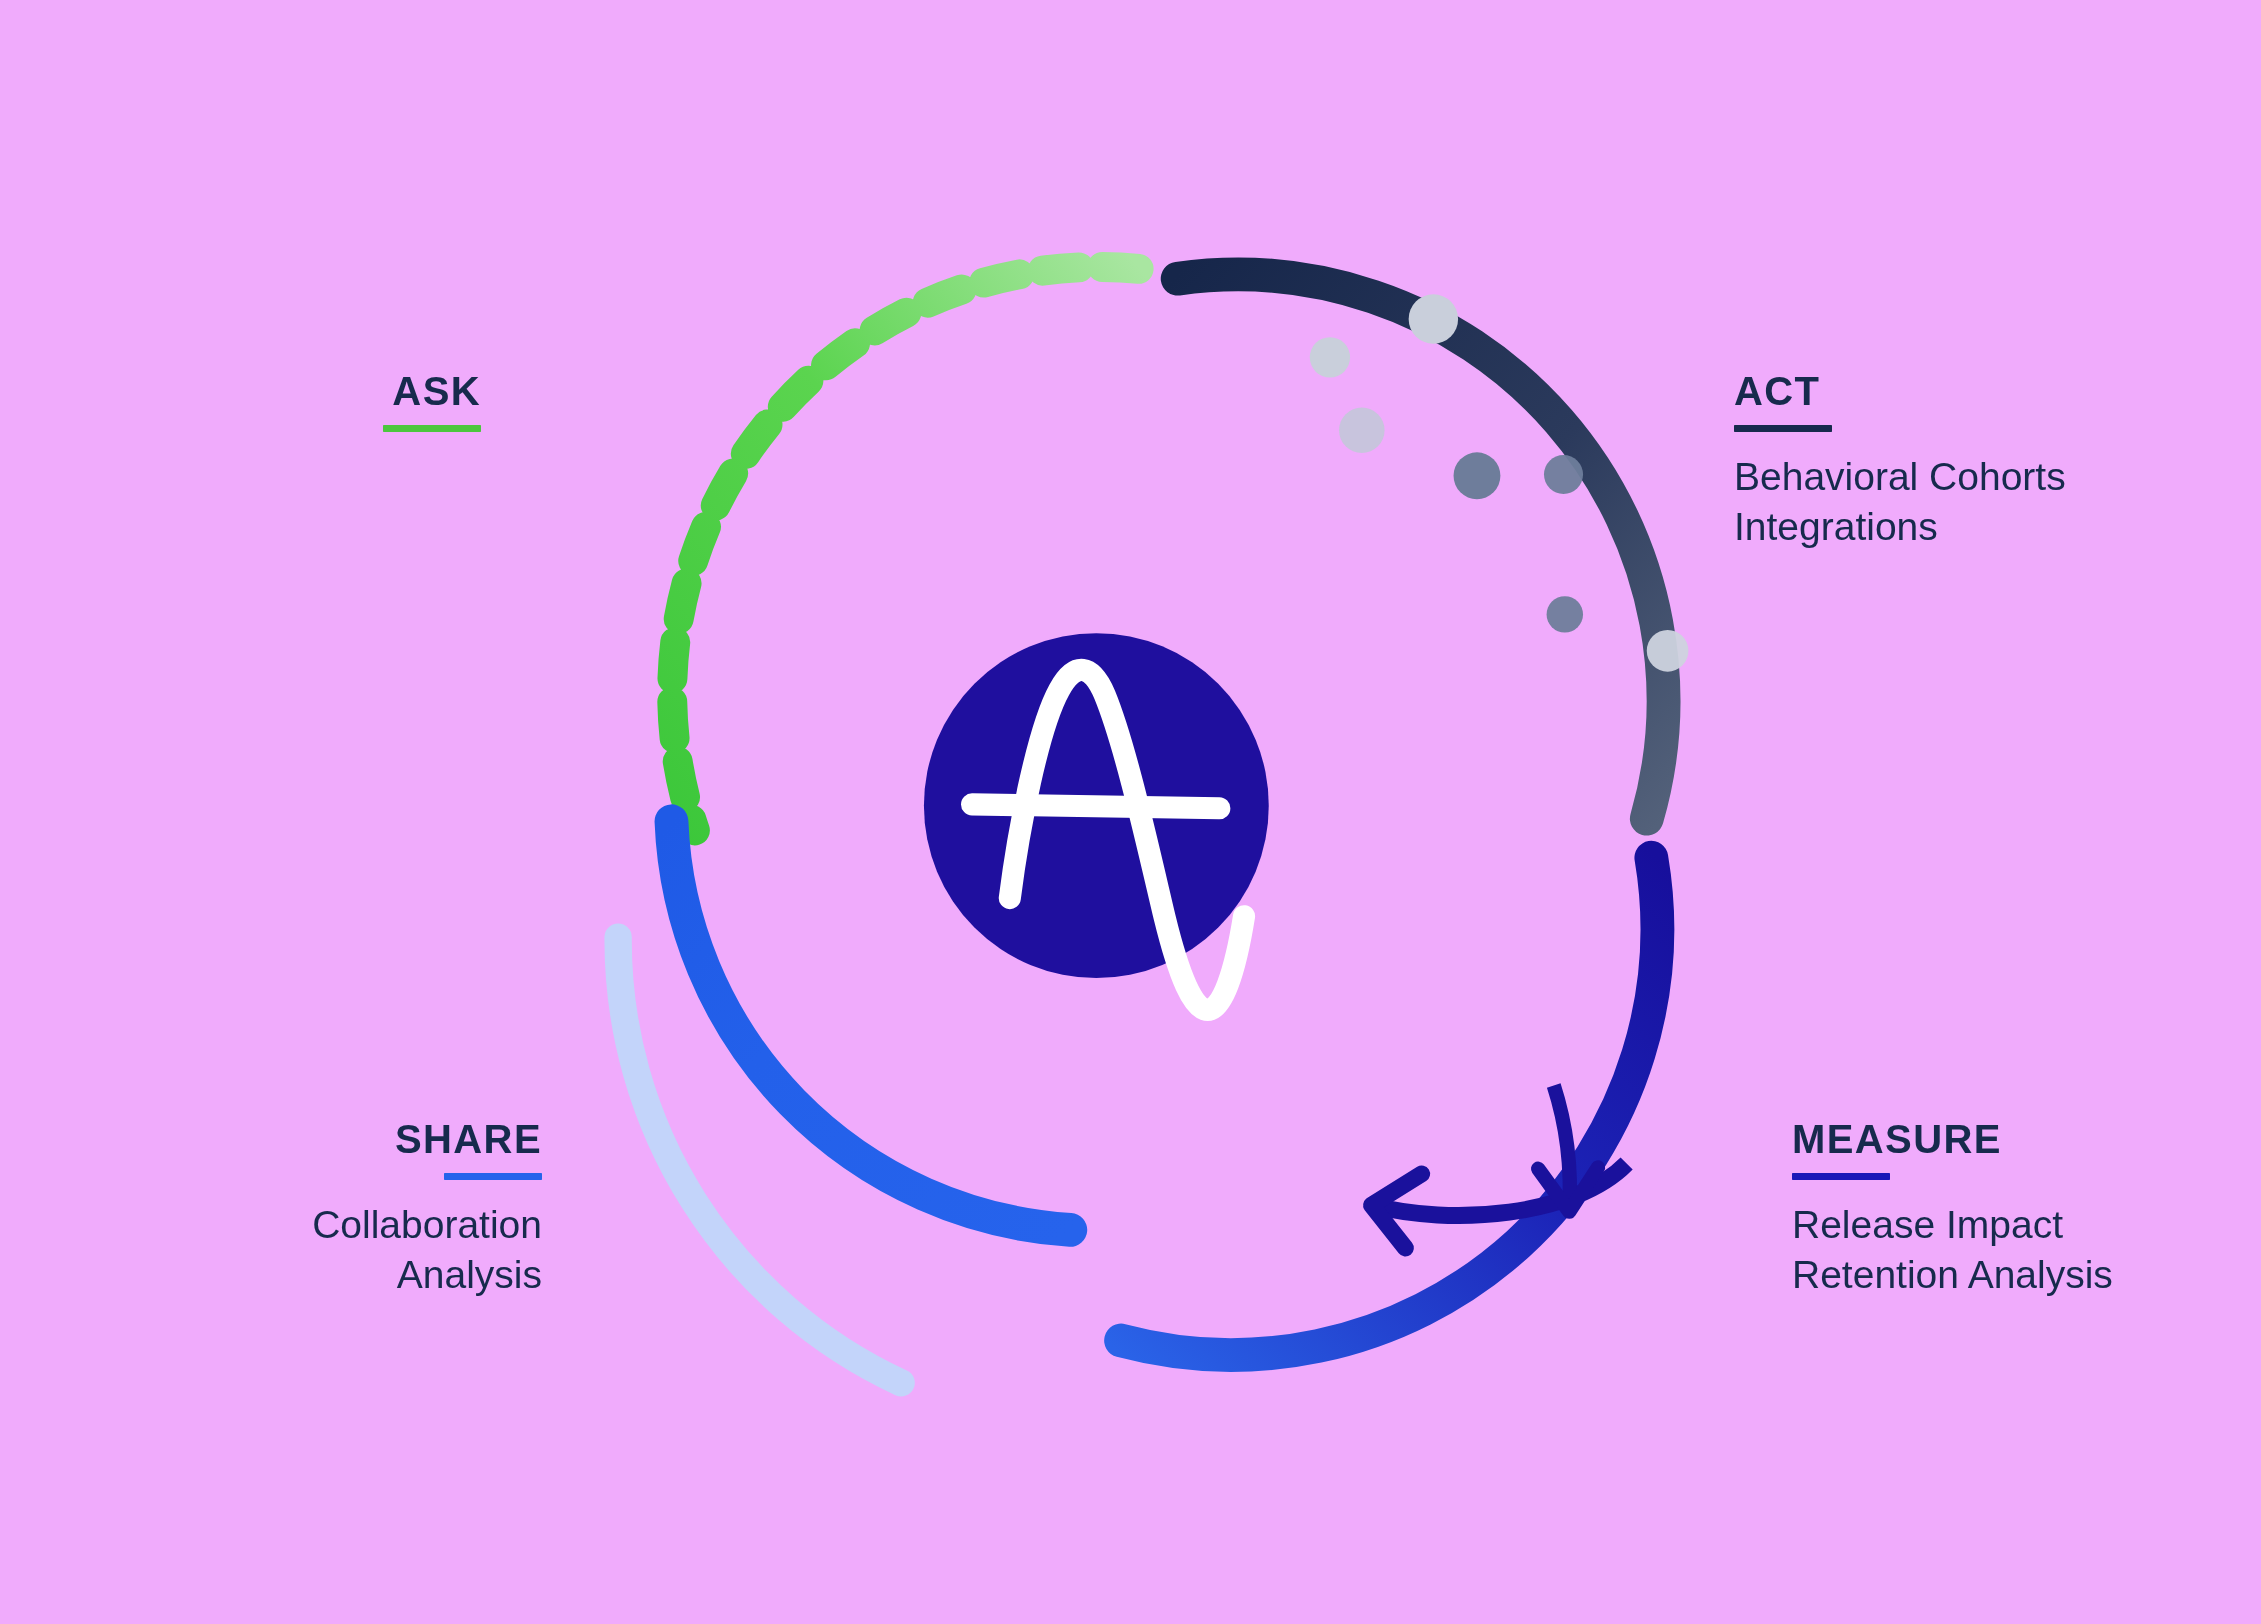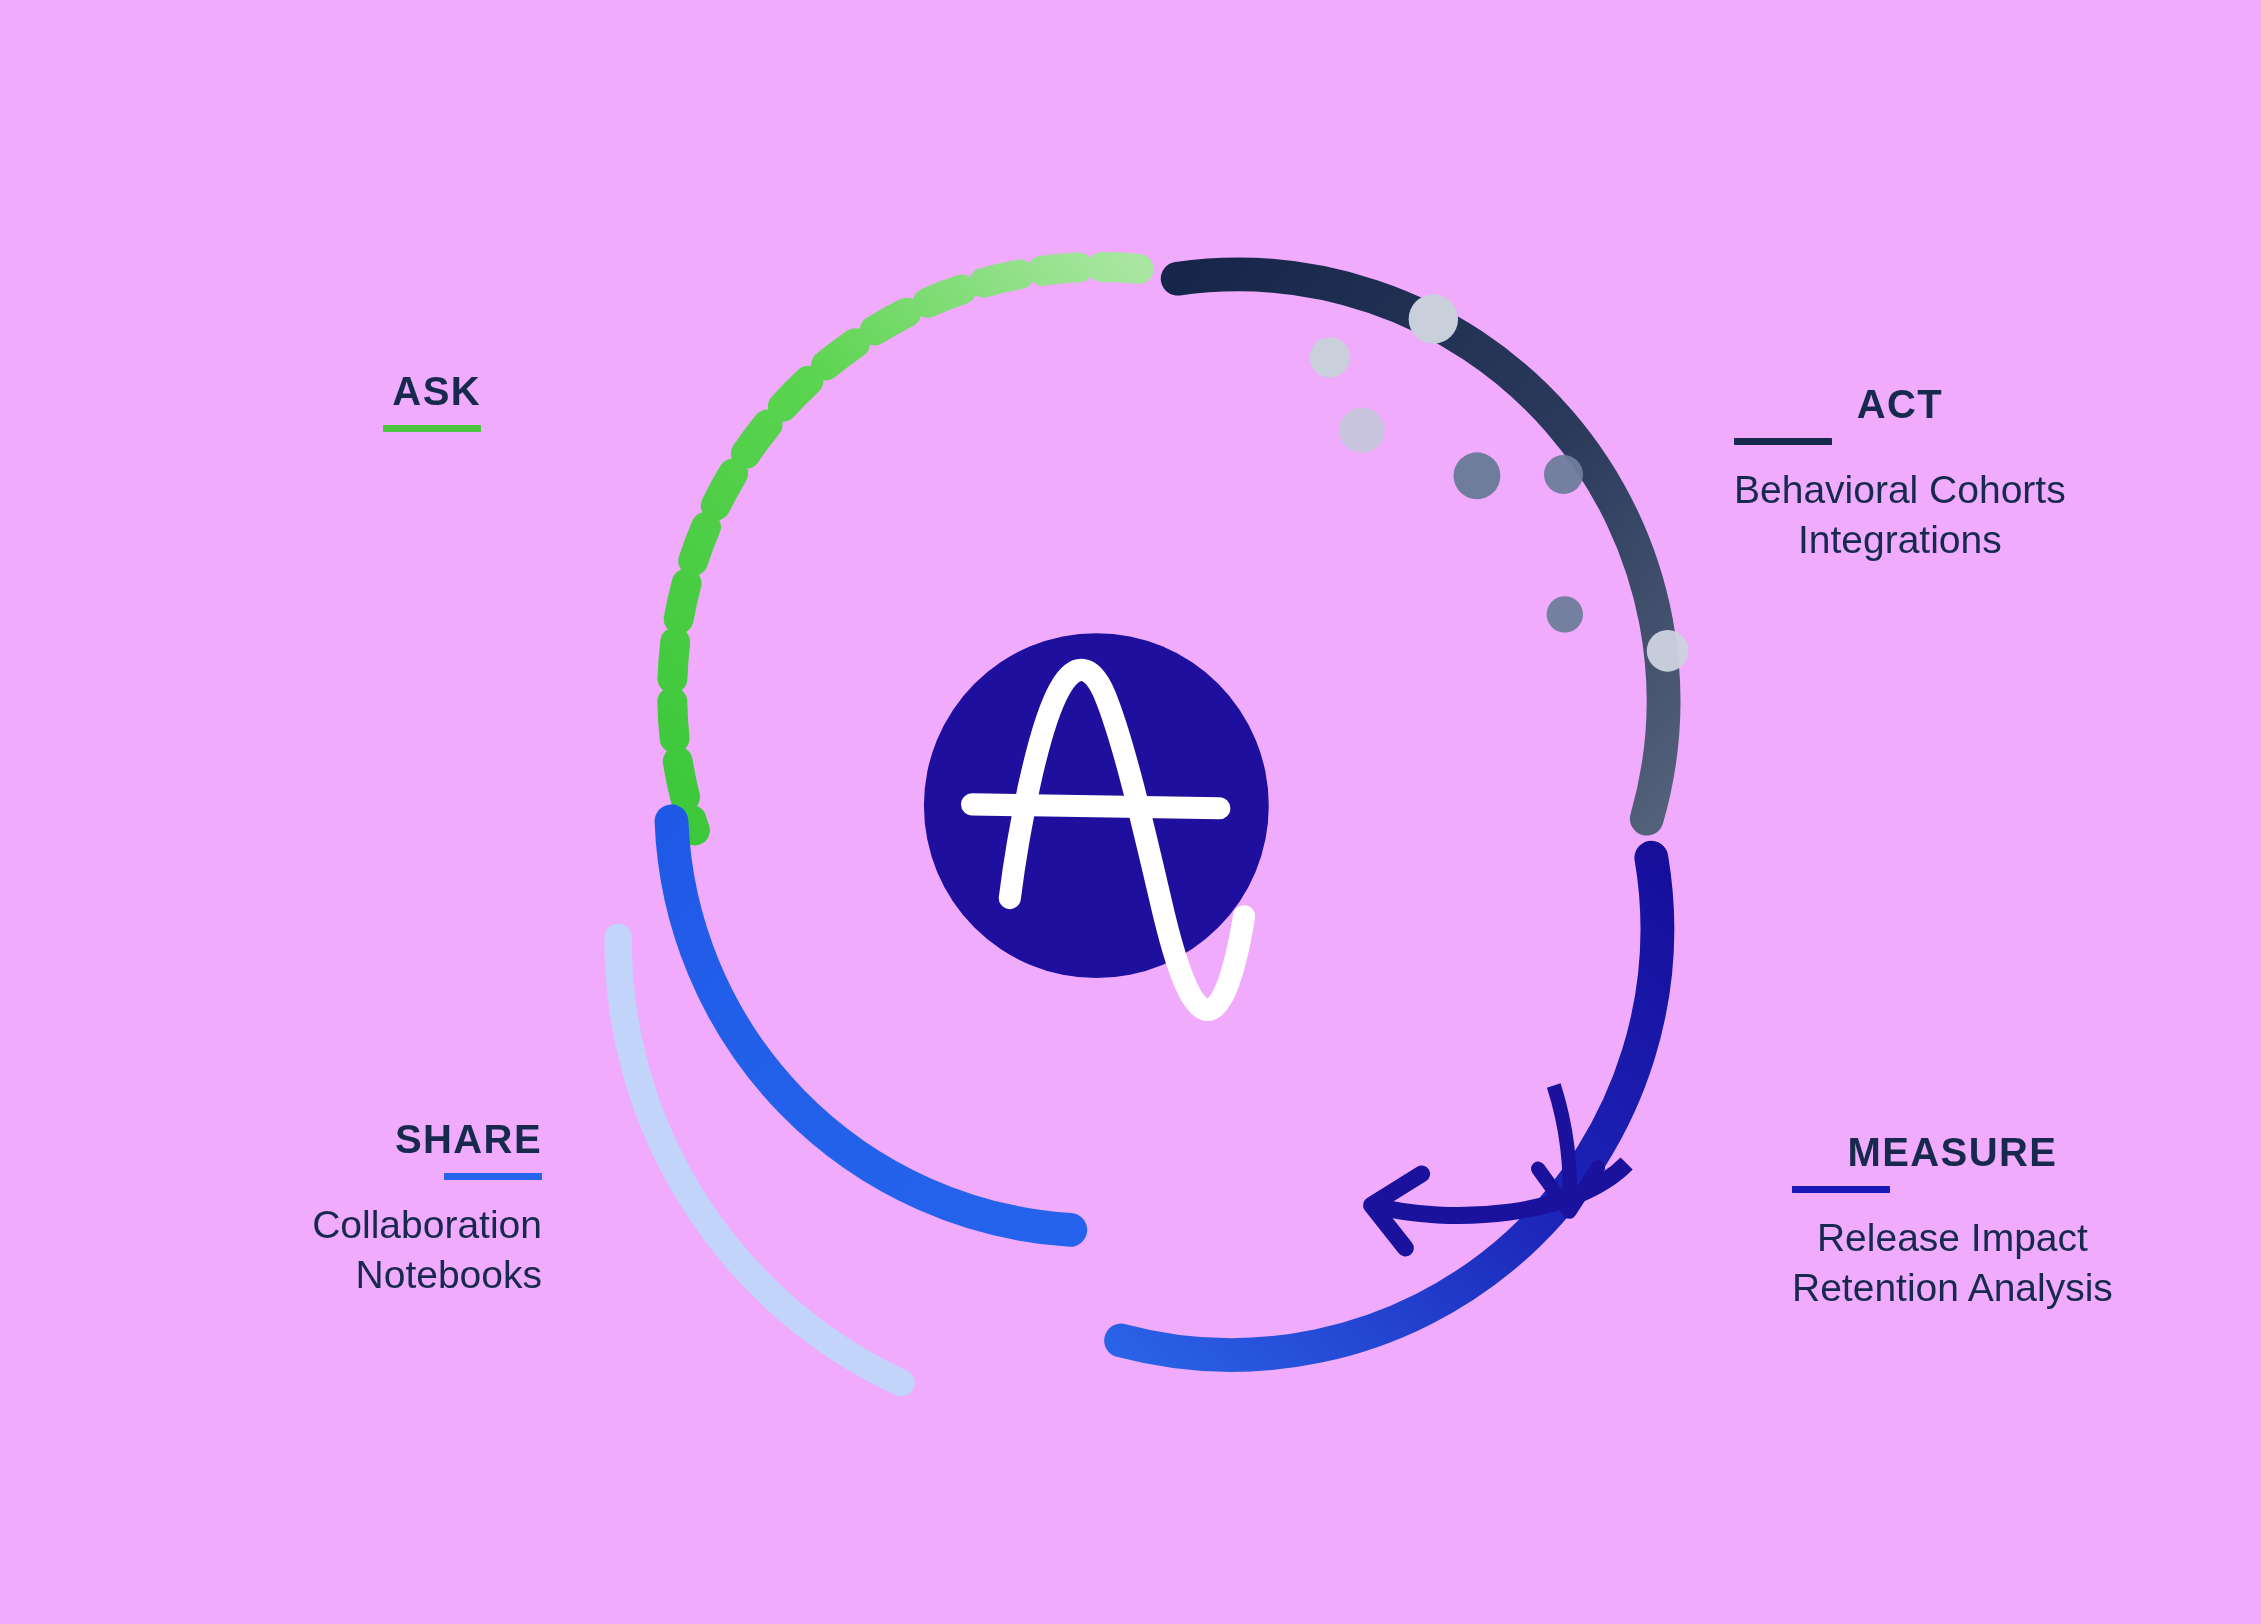--- a/index.html
+++ b/index.html
@@ -26,21 +26,21 @@
     left: 0;
     top: 0;
     width: 2261px;
     height: 1625px;
   }
   .label-block {
     position: absolute;
     color: #172a4d;
   }
   .label-block.left  { text-align: right; }
-  .label-block.right { text-align: center; margin-top: 13px;  }
+  .label-block.right { text-align: left;  }
 
   .label-title {
     font-size: 40px;
     font-weight: 700;
     letter-spacing: 1.4px;
     line-height: 1;
     margin: 0;
     color: #172a4d;
     white-space: nowrap;
   }
@@ -146,21 +146,21 @@
     <div class="label-title">ACT</div>
     <div class="label-rule" style="background:#172a4d"></div>
     <div class="label-desc">Behavioral Cohorts</div>
     <div class="label-desc">Integrations</div>
   </div>
 
   <div class="label-block left" id="label-share">
     <div class="label-title">SHARE</div>
     <div class="label-rule" style="background:#2563eb"></div>
     <div class="label-desc">Collaboration</div>
-    <div class="label-desc">Notebooks</div>
+    <div class="label-desc">Analysis</div>
   </div>
 
   <div class="label-block right" id="label-measure">
     <div class="label-title">MEASURE</div>
     <div class="label-rule" style="background:#1a18b8"></div>
     <div class="label-desc">Release Impact</div>
     <div class="label-desc">Retention Analysis</div>
   </div>
 
 </div>

